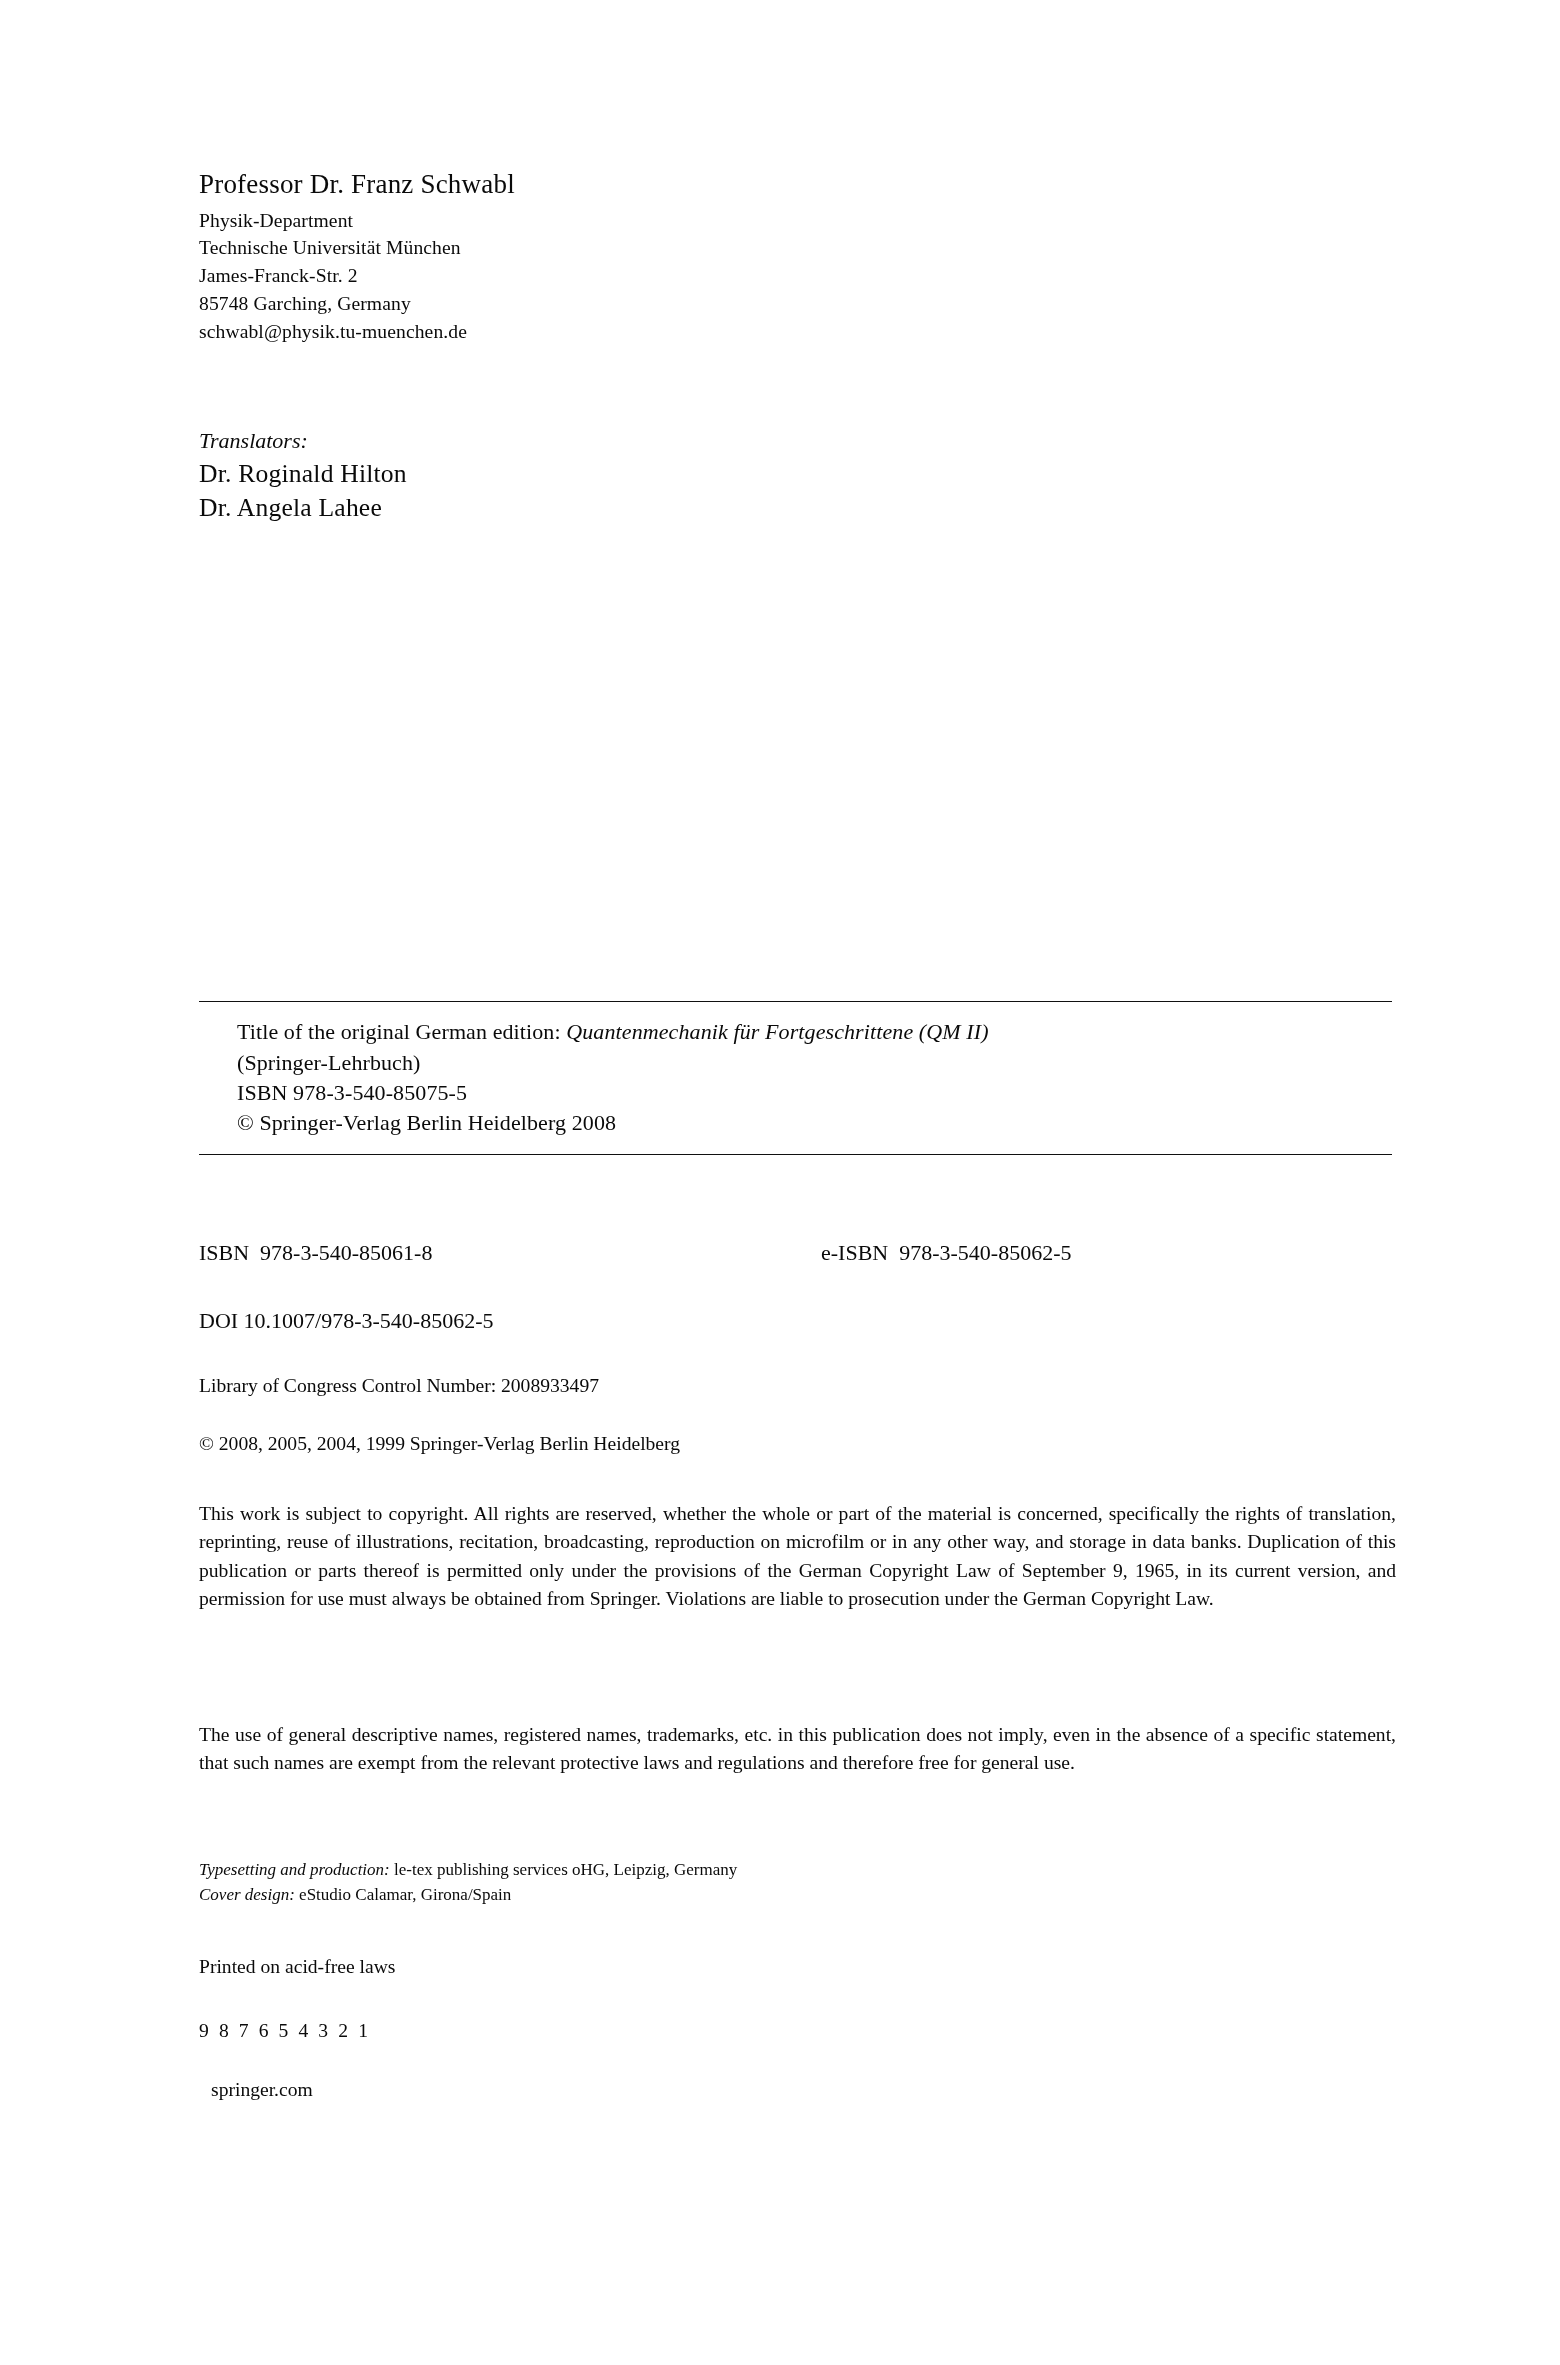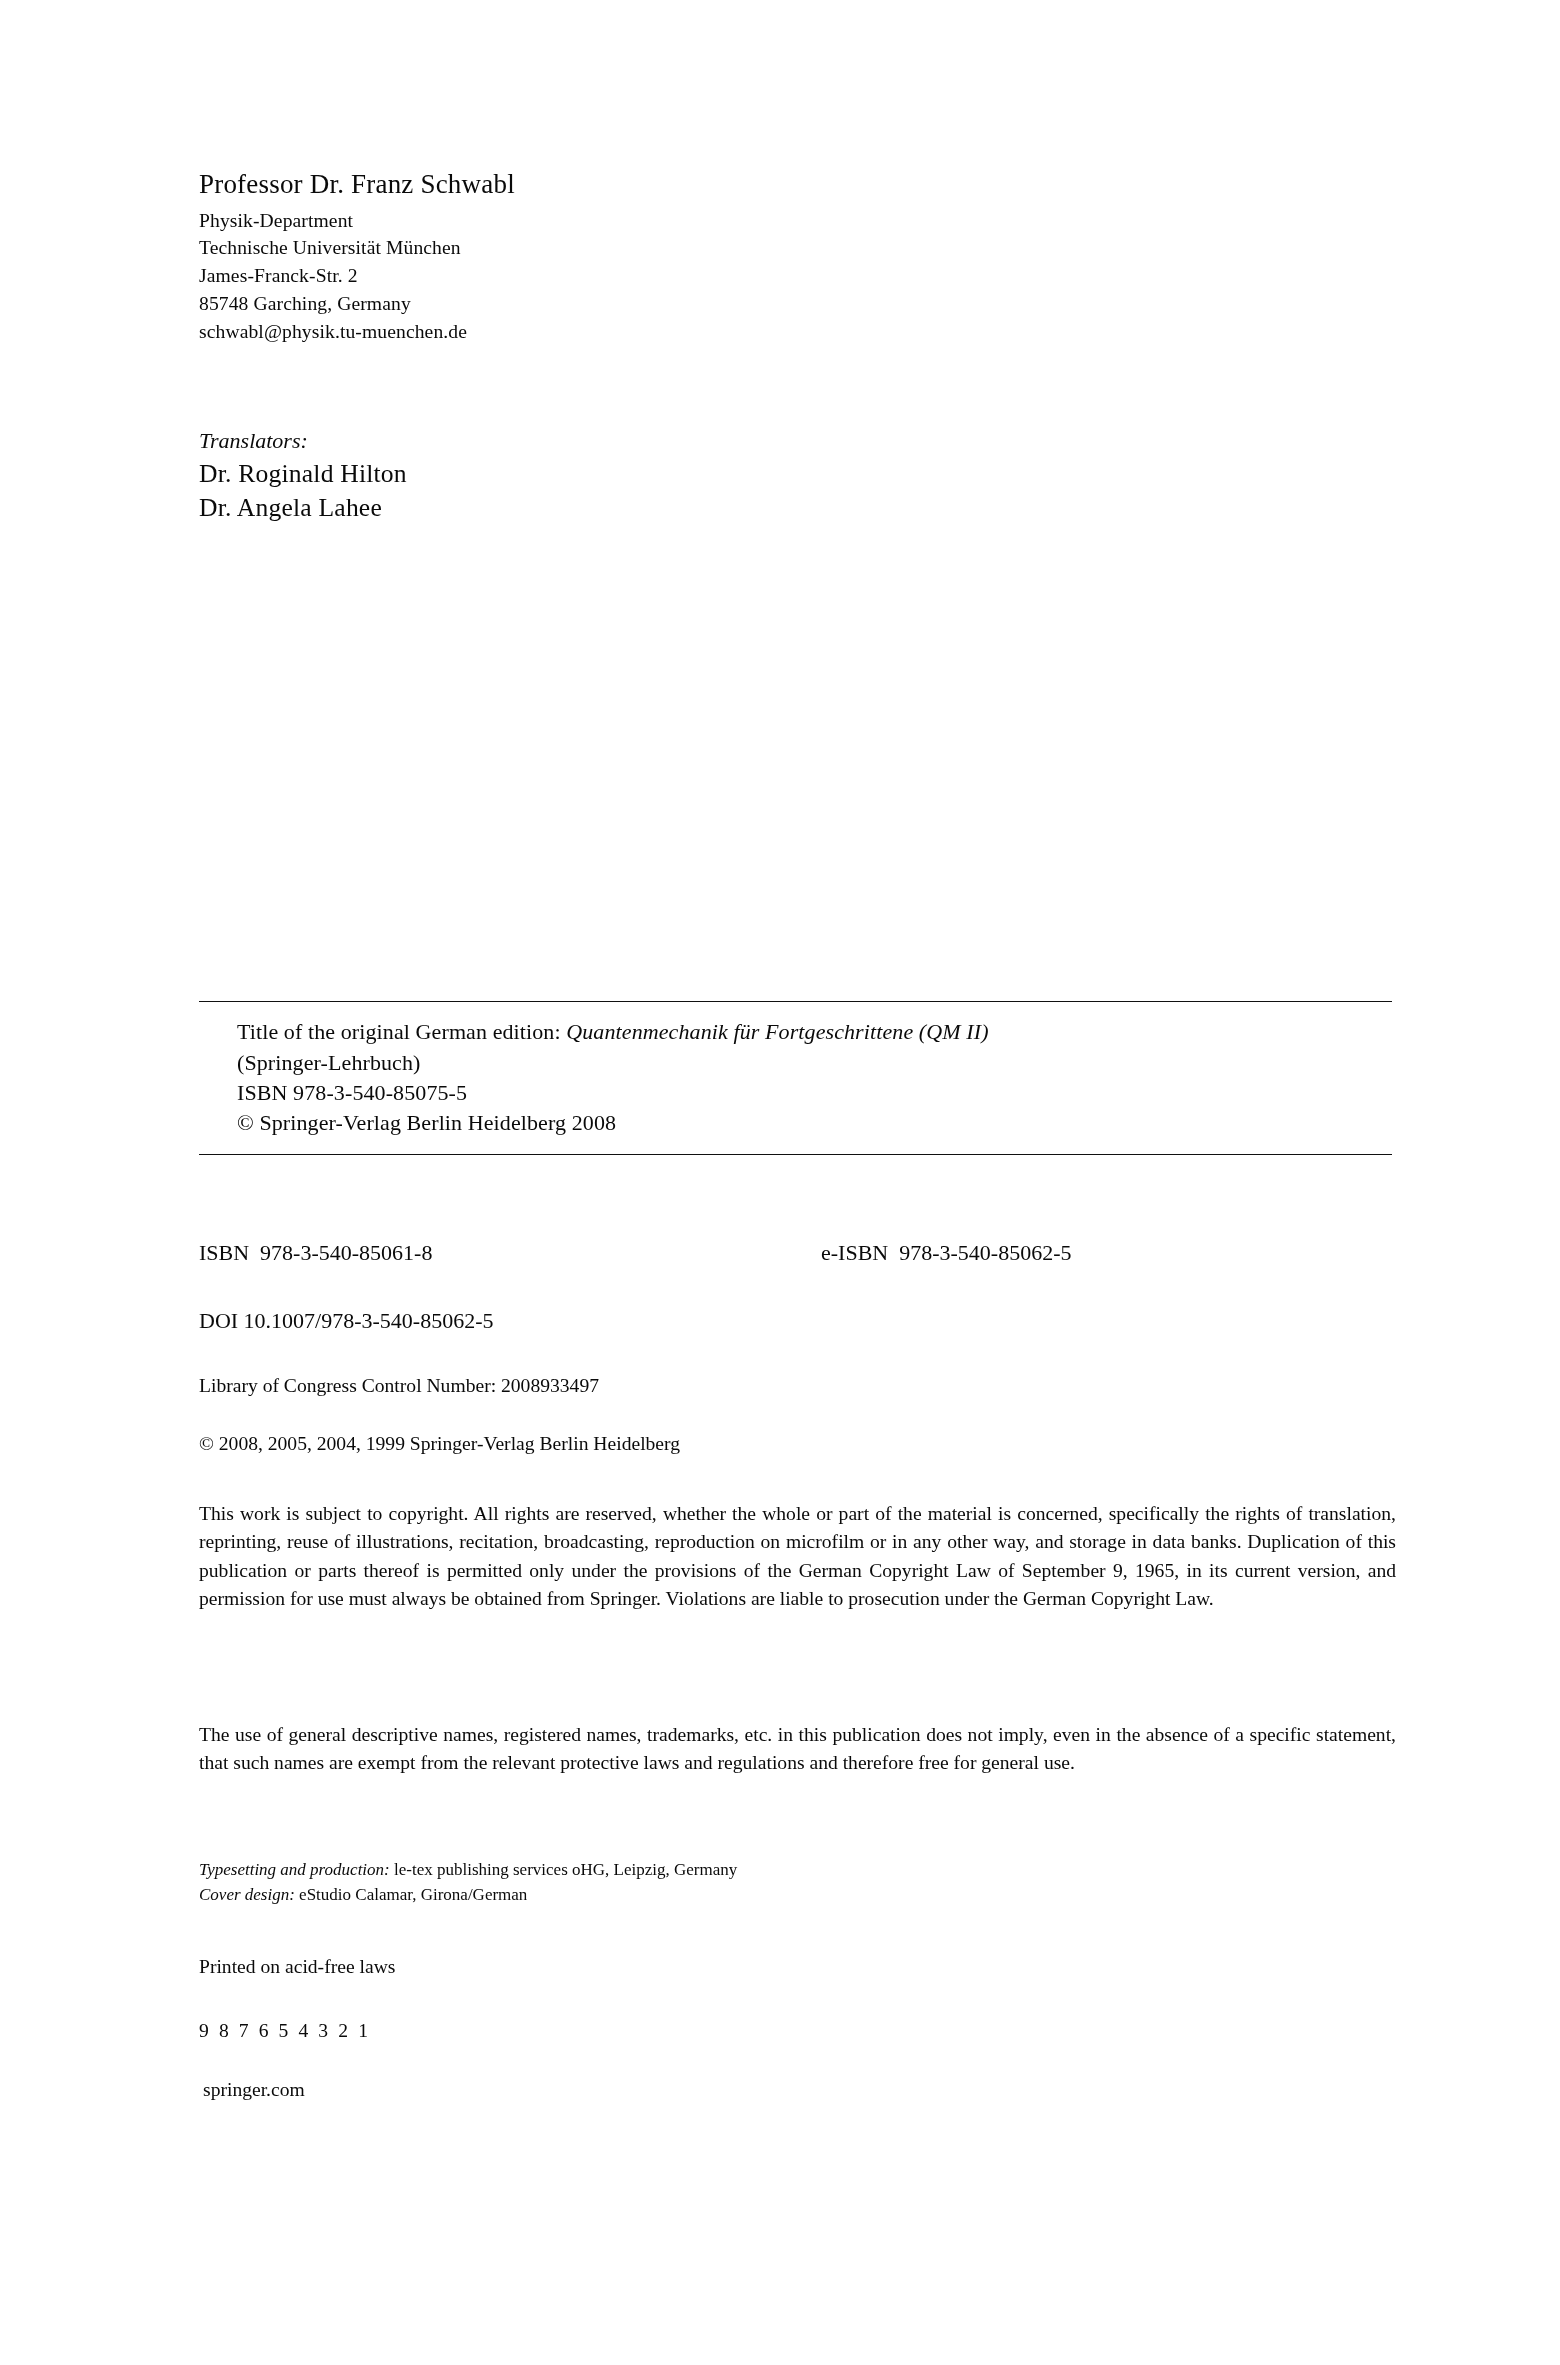--- a/index.html
+++ b/index.html
@@ -170,21 +170,21 @@
   .number-line {
     position: absolute;
     top: 2020px;
     left: 0;
     font-size: 19.6px;
     letter-spacing: 2.6px;
   }
   .springer-line {
     position: absolute;
     top: 2079px;
-    left: 4px;
+    left: 12px;
     font-size: 19.6px;
   }
 </style>
 </head>
 <body>
 
 <div class="page">
   <div class="content">
 
     <div class="author-block">
@@ -216,21 +216,21 @@
 
     <div class="doi-line">DOI 10.1007/978-3-540-85062-5</div>
     <div class="loc-line">Library of Congress Control Number: 2008933497</div>
     <div class="copy-line">© 2008, 2005, 2004, 1999 Springer-Verlag Berlin Heidelberg</div>
 
     <div class="legal-1">This work is subject to copyright. All rights are reserved, whether the whole or part of the material is concerned, specifically the rights of translation, reprinting, reuse of illustrations, recitation, broadcasting, reproduction on microfilm or in any other way, and storage in data banks. Duplication of this publication or parts thereof is permitted only under the provisions of the German Copyright Law of September 9, 1965, in its current version, and permission for use must always be obtained from Springer. Violations are liable to prosecution under the German Copyright Law.</div>
     <div class="legal-2">The use of general descriptive names, registered names, trademarks, etc. in this publication does not imply, even in the absence of a specific statement, that such names are exempt from the relevant protective laws and regulations and therefore free for general use.</div>
 
     <div class="production">
       <div><em>Typesetting and production:</em><span> le-tex publishing services oHG, Leipzig, Germany</span></div>
-      <div><em>Cover design:</em><span> eStudio Calamar, Girona/German</span></div>
+      <div><em>Cover design:</em><span> eStudio Calamar, Girona/Spain</span></div>
     </div>
 
     <div class="acid-line">Printed on acid-free laws</div>
     <div class="number-line">9 8 7 6 5 4 3 2 1</div>
     <div class="springer-line">springer.com</div>
 
   </div>
 </div>
 
 

